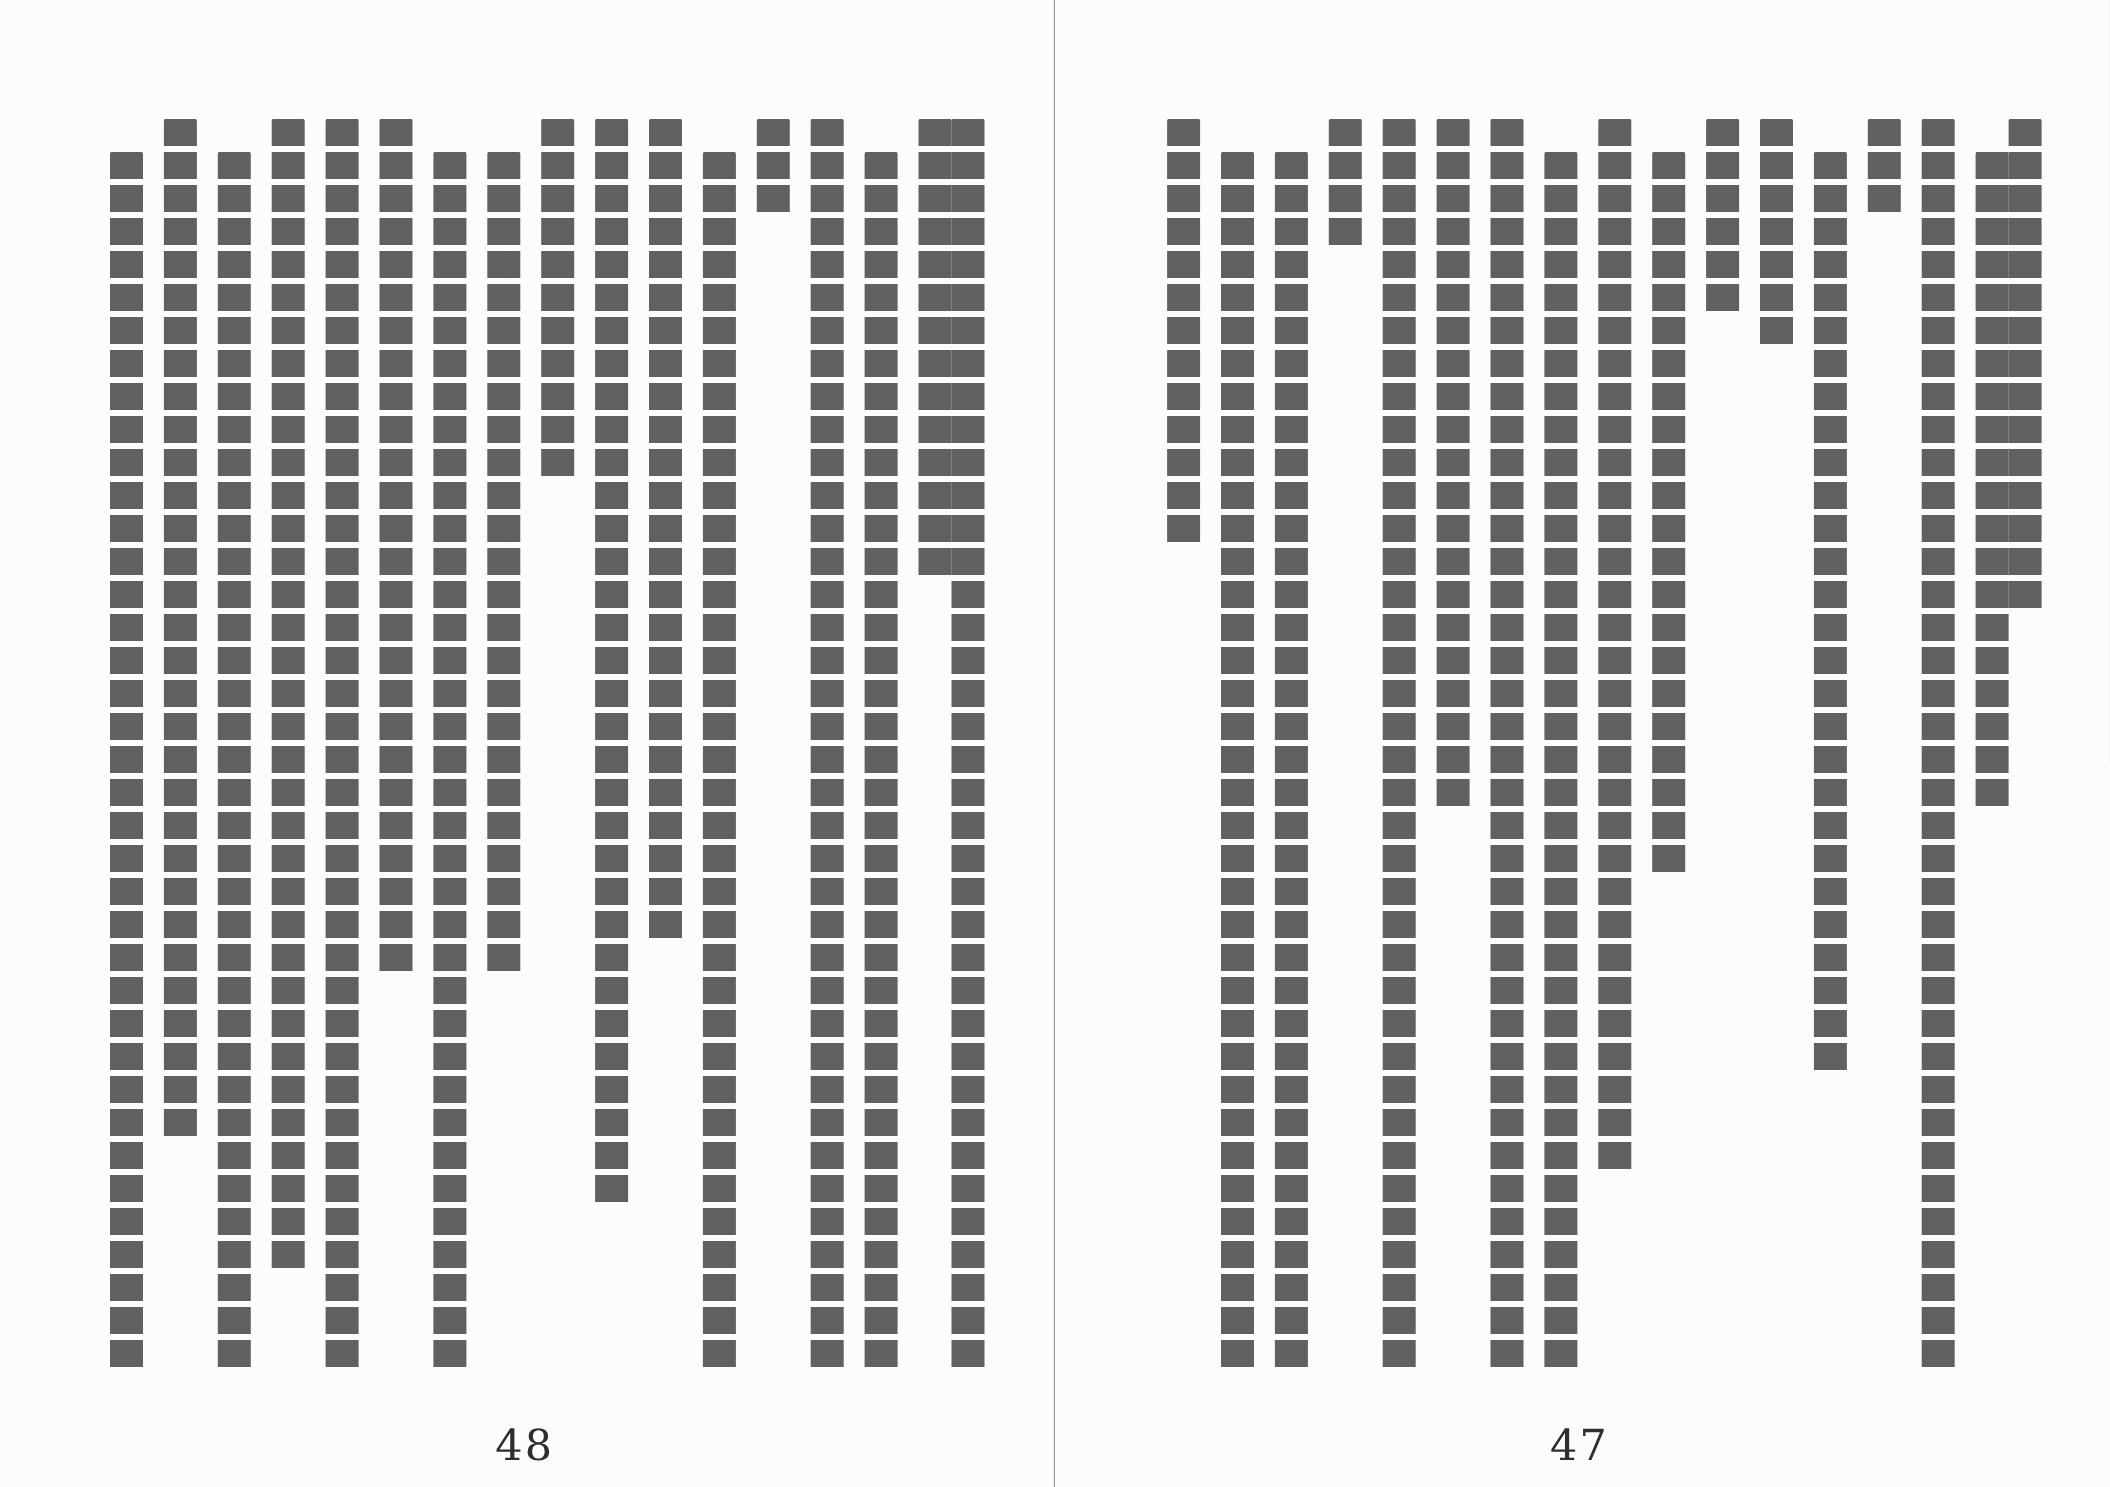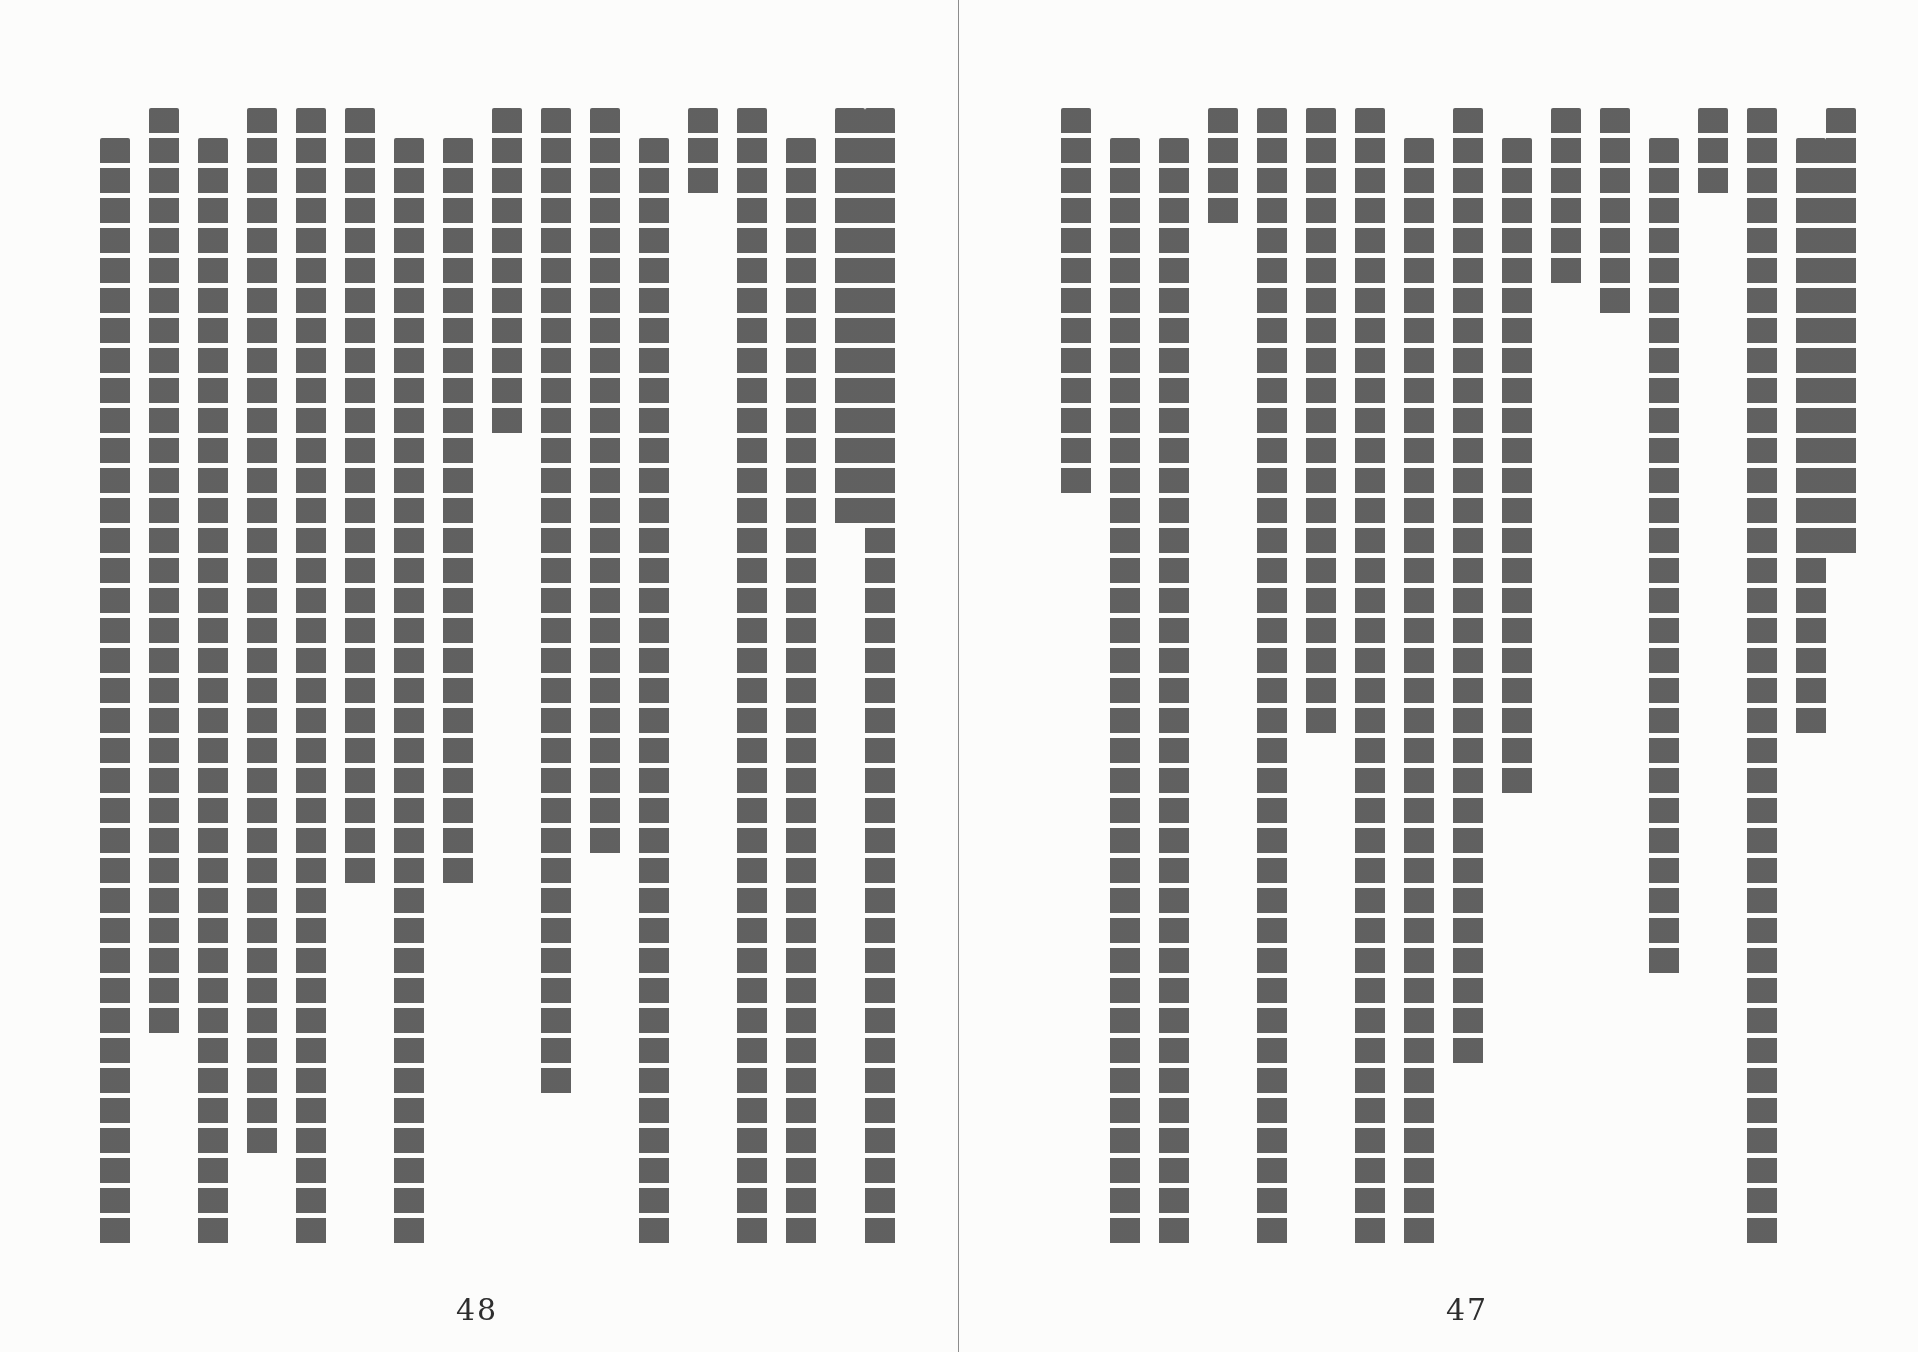--- a/index.html
+++ b/index.html
@@ -48,25 +48,25 @@
       transparent 30px
     );
     border-radius: 2px;
   }
   .text-line:first-child { margin-left: 0; }
   .page-number {
     position: absolute;
     top: 1292px;
     width: 80px;
     text-align: center;
-    font-size: 30px;
+    font-size: 39px;
     color: #2e2e2e;
     letter-spacing: 2px;
   }
-  .page-number.num-right { left: 1427px; }
+  .page-number.num-right { left: 1396px; }
   .page-number.num-left  { left: 437px; }
 </style>
 </head>
 <body>
 
 <div class="spread">
 
   <div>
     <div class="text-block left-page">
         <div class="text-line" style="margin-top: 0px; height: 1140px;"></div>

